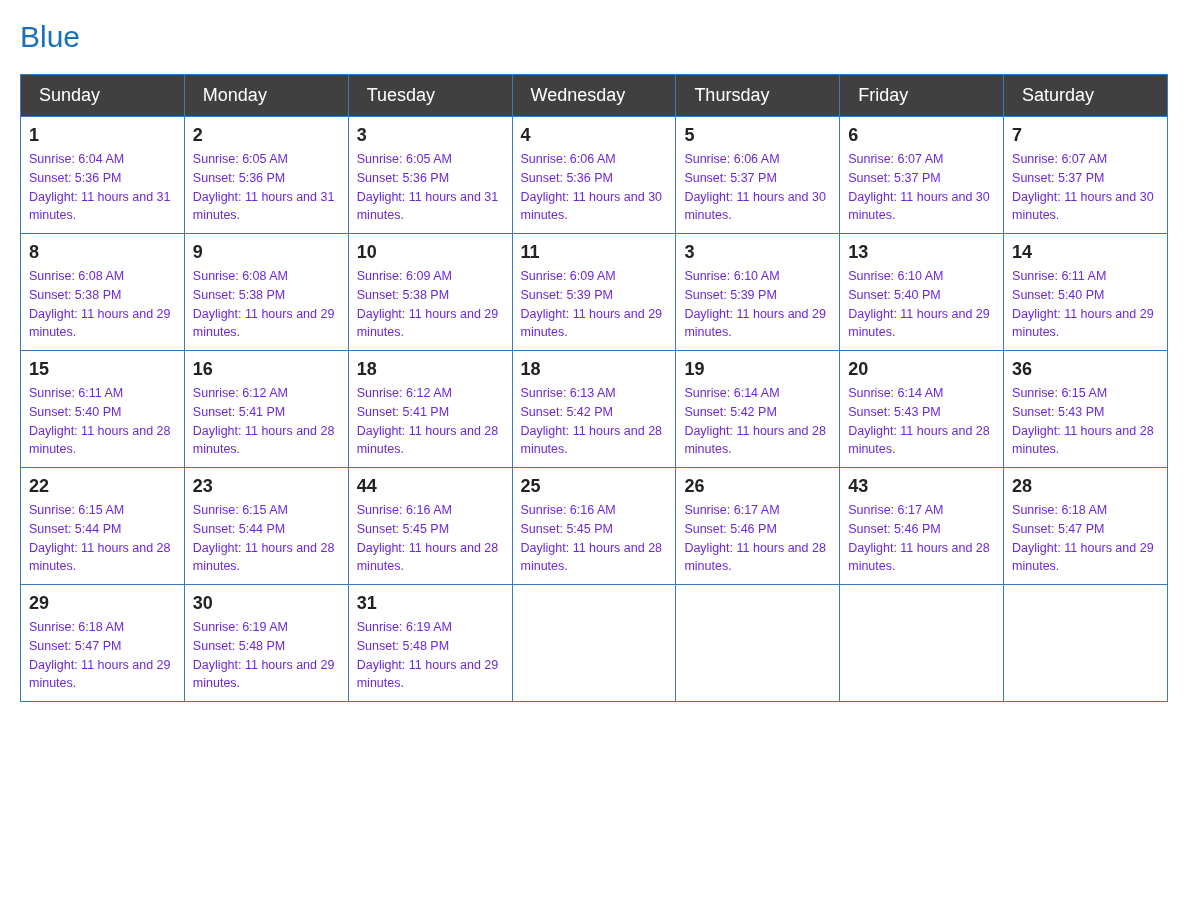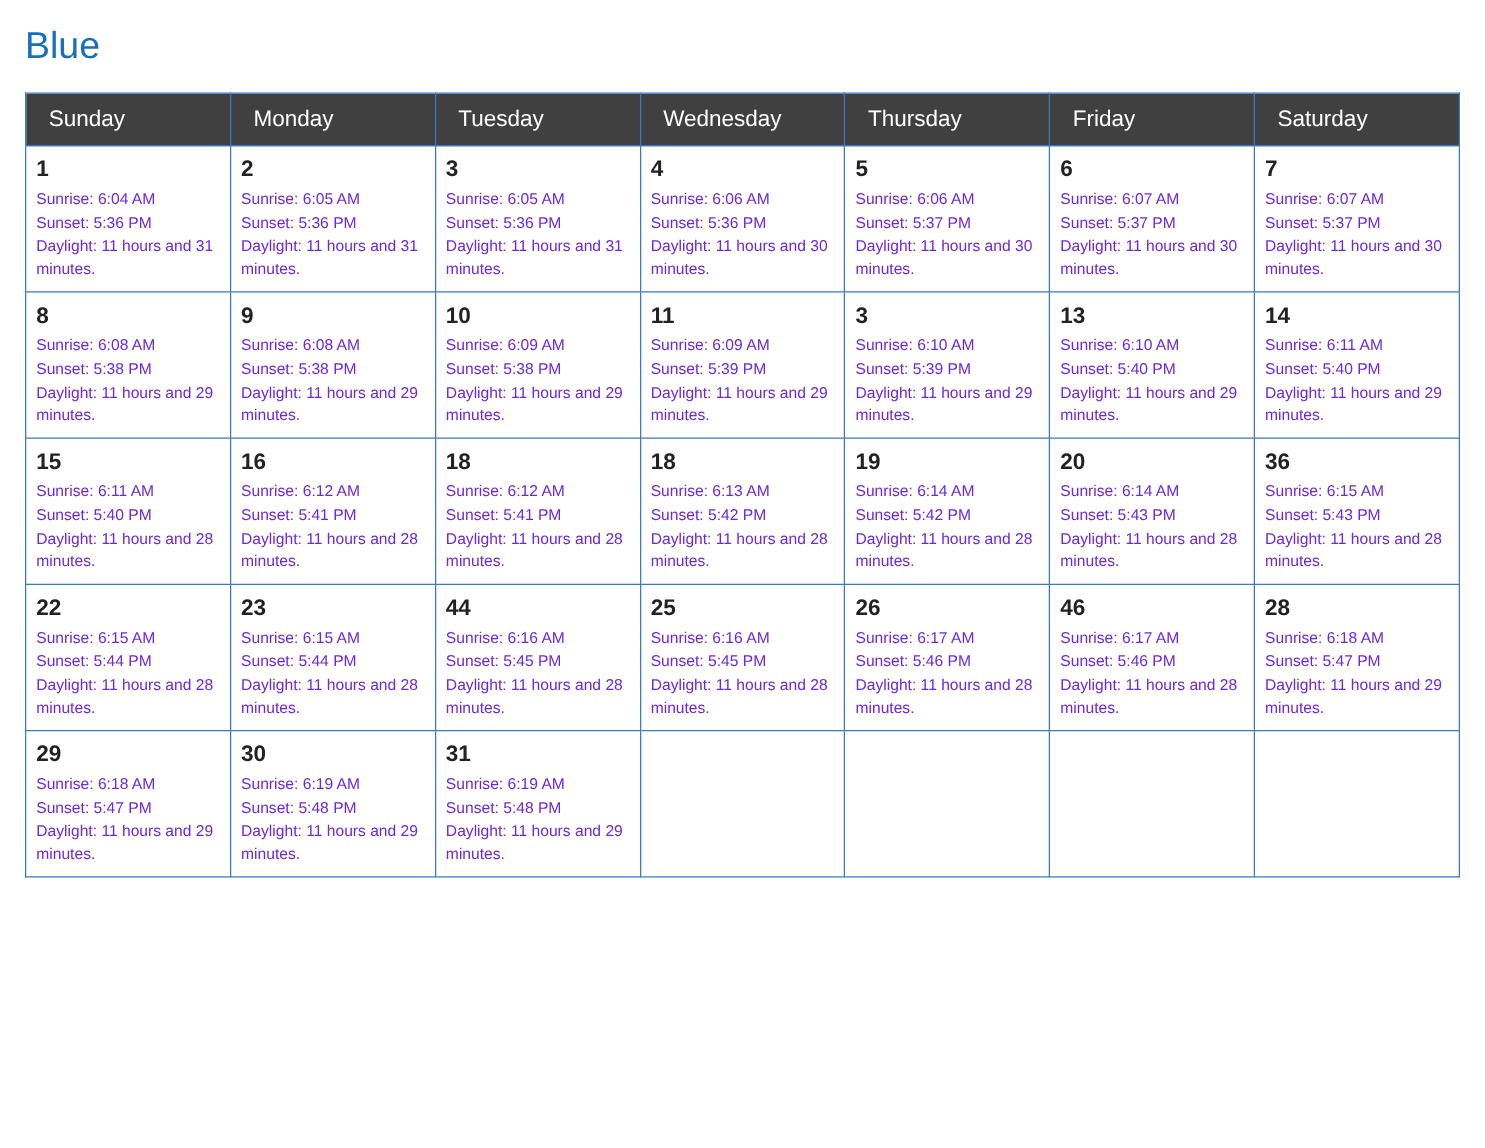--- a/index.html
+++ b/index.html
@@ -333,21 +333,21 @@
         </td>
         <td>
           <span class="day-number">26</span>
           <div class="day-info">
             Sunrise: 6:17 AM<br>
             Sunset: 5:46 PM<br>
             Daylight: 11 hours and 28 minutes.
           </div>
         </td>
         <td>
-          <span class="day-number">46</span>
+          <span class="day-number">43</span>
           <div class="day-info">
             Sunrise: 6:17 AM<br>
             Sunset: 5:46 PM<br>
             Daylight: 11 hours and 28 minutes.
           </div>
         </td>
         <td>
           <span class="day-number">28</span>
           <div class="day-info">
             Sunrise: 6:18 AM<br>

